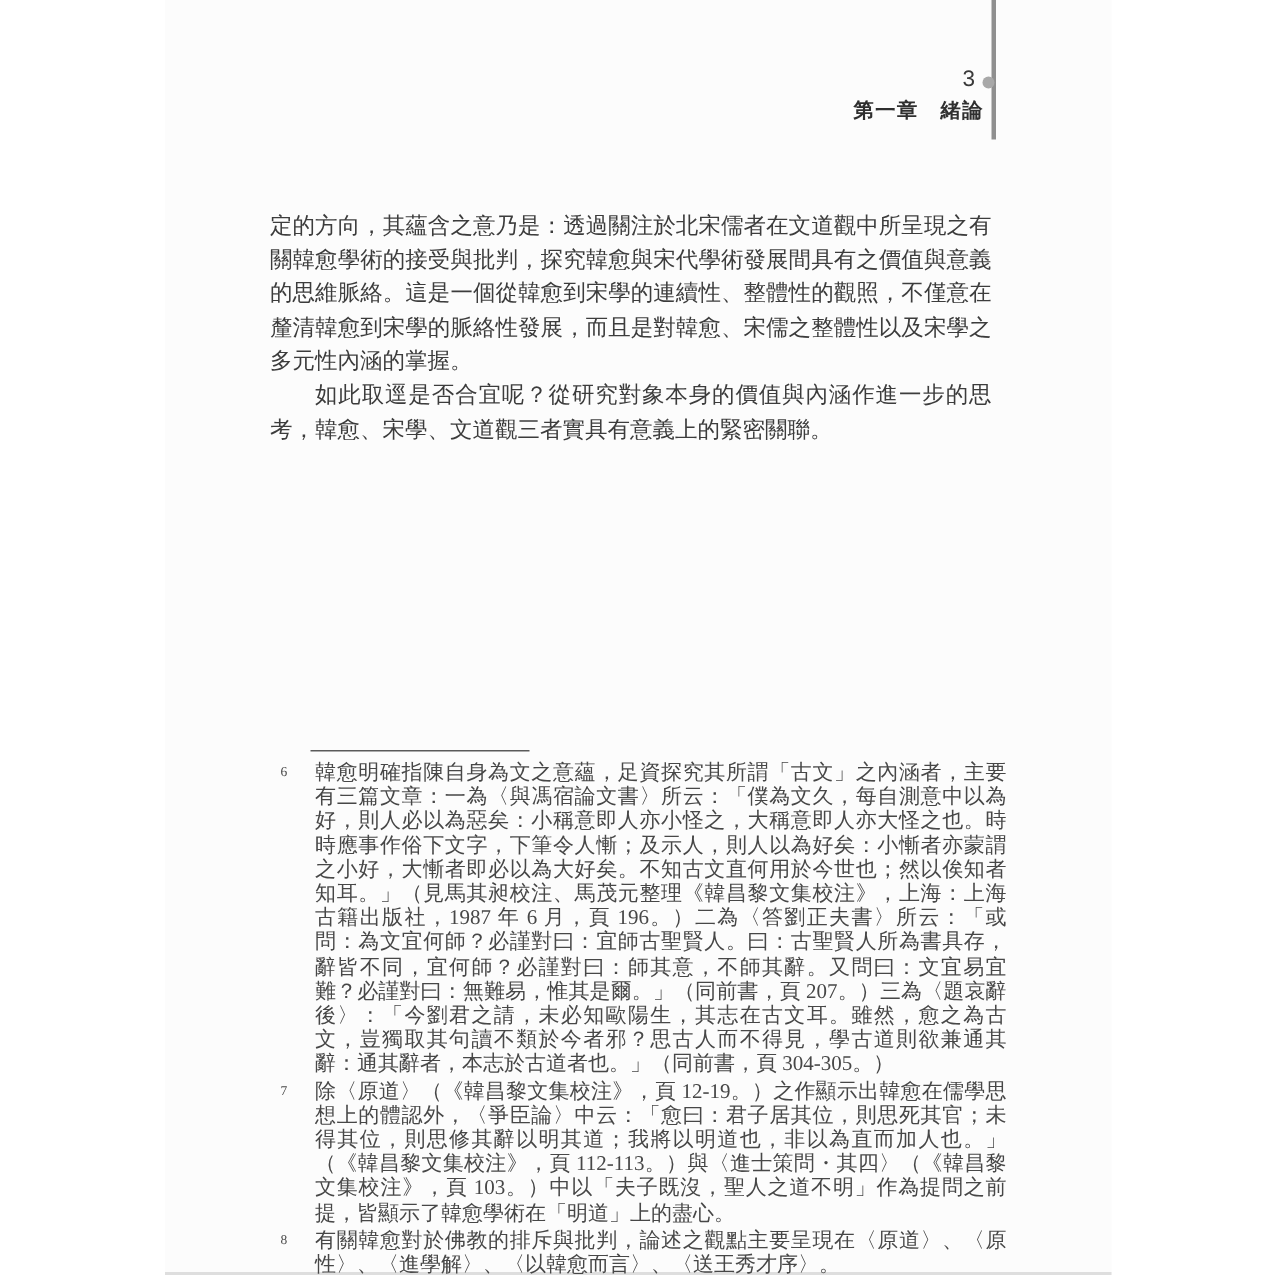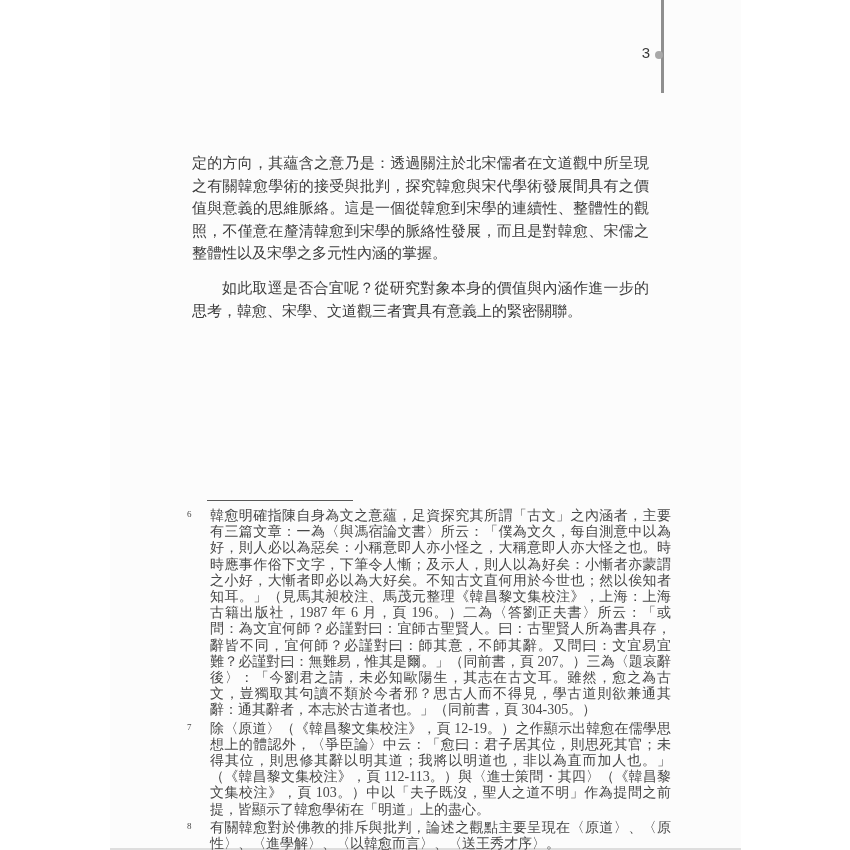--- a/index.html
+++ b/index.html
@@ -68,21 +68,21 @@
     position: absolute;
     left: 70px;
     top: 140px;
     width: 481px;
     font-size: 15px;
     line-height: 22.6px;
     color: #3c3c3c;
     text-align: justify;
   }
   .body-text p {
-    margin: 12px;
+    margin: 0;
     padding: 0;
   }
   .body-text p.indent {
     text-indent: 2em;
   }
   .body-text sup {
     font-size: 9px;
     line-height: 0;
     vertical-align: 5px;
     color: #3c3c3c;
@@ -123,20 +123,21 @@
 </style>
 </head>
 <body>
 
 <div class="canvas">
   <div class="page">
 
     <div class="page-number">3</div>
     <div class="header-rule"></div>
     <div class="header-dot"></div>
+    <div class="chapter-title">第一章　緒論</div>
 
     <div class="body-text">
       <p>定的方向，其蘊含之意乃是：透過關注於北宋儒者在文道觀中所呈現之有關韓愈學術的接受與批判，探究韓愈與宋代學術發展間具有之價值與意義的思維脈絡。這是一個從韓愈到宋學的連續性、整體性的觀照，不僅意在釐清韓愈到宋學的脈絡性發展，而且是對韓愈、宋儒之整體性以及宋學之多元性內涵的掌握。</p>
       <p class="indent">如此取逕是否合宜呢？從研究對象本身的價值與內涵作進一步的思考，韓愈、宋學、文道觀三者實具有意義上的緊密關聯。</p>
     </div>
 
     <div class="footnote-rule"></div>
     <div class="footnotes">
 
       <div class="footnote">

